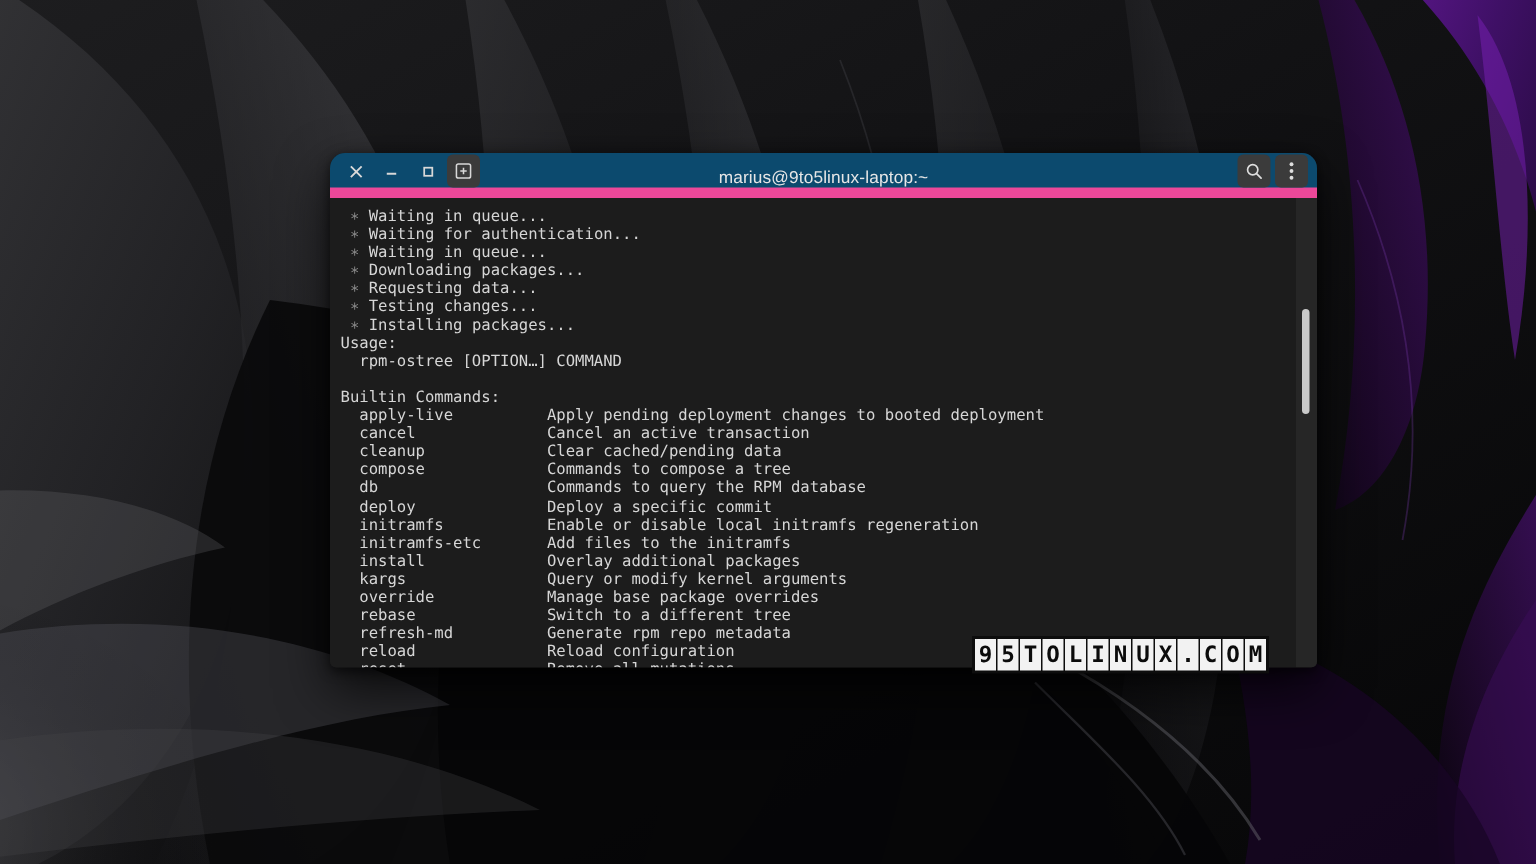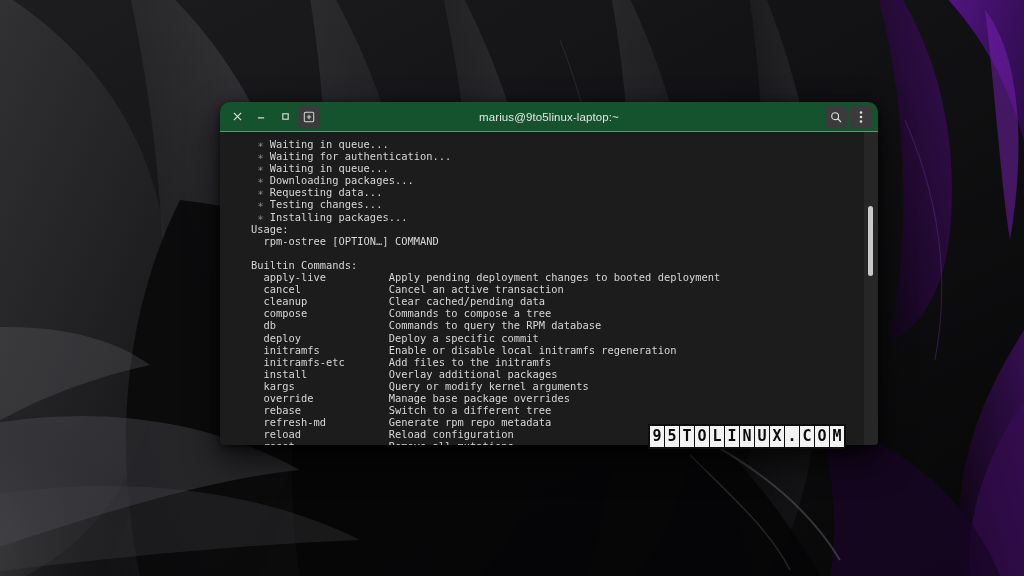--- a/index.html
+++ b/index.html
@@ -38,24 +38,24 @@
     border-radius: 10px 10px 4px 4px;
     overflow: hidden;
     box-shadow: 0 14px 34px rgba(0,0,0,0.72), 0 2px 8px rgba(0,0,0,0.6);
     background: #1b1b1b;
   }
 
   
   #titlebar {
     position: relative;
     height: 30px;
-    background: #14532d;
-    border-bottom: 1px solid #ec4899;
-    display: flex;
-    align-items: center;
+    background: #0c4a6e;
+    border-bottom: 7px solid #ec4899;
+    display: flex;
+    align-items: flex-end;
     padding: 0 6px;
     box-sizing: border-box;
   }
   .tb-left { display: flex; align-items: center; gap: 2px; }
   .tb-right { display: flex; align-items: center; gap: 3px; margin-left: auto; }
 
   .tb-btn {
     width: 22px;
     height: 22px;
     border-radius: 4px;
@@ -95,21 +95,21 @@
     left: 7px;
     top: 6px;
     right: 22px;
     font-family: "DejaVu Sans Mono", "Liberation Mono", monospace;
     font-size: 10.4px;
     line-height: 12.1px;
     color: #d6d6d6;
     white-space: pre;
     letter-spacing: 0px;
   }
-  .line { height: 12.1px; margin-left: 24px; }
+  .line { height: 12.1px; }
   .bullet { color: #8d8d8d; }
 
   
   #scroll-track {
     position: absolute;
     top: 0;
     right: 0;
     width: 14px;
     height: 313px;
     background: #262626;

